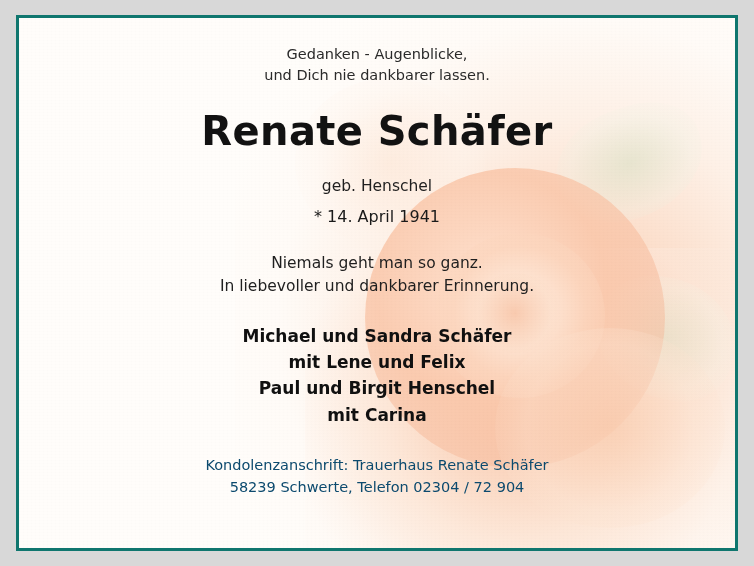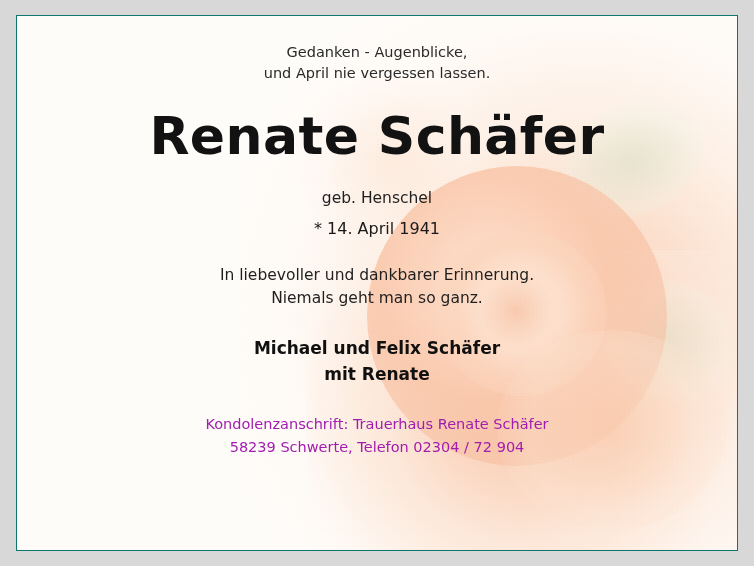--- a/index.html
+++ b/index.html
@@ -23,21 +23,21 @@
     box-sizing: border-box;
   }
 
   .inner-border {
     position: absolute;
     left: 16px;
     top: 15px;
     width: 722px;
     height: 536px;
     box-sizing: border-box;
-    border: 1px solid #0f766e;
+    border: 3px solid #0f766e;
     background: #fffdfa;
     overflow: hidden;
   }
 
   
   .rose-bg {
     position: absolute;
     inset: 0;
     overflow: hidden;
     pointer-events: none;
@@ -128,21 +128,21 @@
 
   .verse {
     font-size: 14.5px;
     line-height: 1.45;
     color: #2a2a2a;
   }
   .verse div { white-space: nowrap; }
 
   .name {
     margin-top: 22px;
-    font-size: 52px;
+    font-size: 40px;
     font-weight: bold;
     letter-spacing: 0.4px;
     color: #121212;
     text-align: center;
   }
 
   .maiden {
     margin-top: 23px;
     font-size: 15.5px;
     color: #1f1f1f;
@@ -172,21 +172,21 @@
     font-weight: bold;
     line-height: 1.55;
     color: #101010;
   }
   .family div { white-space: nowrap; }
 
   .condolence {
     margin-top: 26px;
     font-size: 14.5px;
     line-height: 1.55;
-    color: #a21caf;
+    color: #0c4a6e;
   }
   .condolence div { white-space: nowrap; }
 </style>
 </head>
 <body>
 
 <div class="outer-frame">
   <div class="inner-border">
 
     <div class="rose-bg">
@@ -199,39 +199,41 @@
       <div class="rose-petal petal-b"></div>
       <div class="rose-petal petal-c"></div>
       <div class="rose-petal petal-d"></div>
       <div class="paper-texture"></div>
     </div>
 
     <div class="content">
 
       <div class="verse">
         <div>Gedanken - Augenblicke,</div>
-        <div>und April nie vergessen lassen.</div>
+        <div>und Dich nie dankbarer lassen.</div>
       </div>
 
       <div class="name">Renate Schäfer</div>
 
       <div class="maiden">geb. Henschel</div>
 
       <div class="dates">
         <span>* 14. April 1941</span>
       </div>
 
       <div class="memorial">
+        <div>Niemals geht man so ganz.</div>
         <div>In liebevoller und dankbarer Erinnerung.</div>
-        <div>Niemals geht man so ganz.</div>
       </div>
 
       <div class="family">
-        <div>Michael und Felix Schäfer</div>
-        <div>mit Renate</div>
+        <div>Michael und Sandra Schäfer</div>
+        <div>mit Lene und Felix</div>
+        <div>Paul und Birgit Henschel</div>
+        <div>mit Carina</div>
       </div>
 
       <div class="condolence">
         <div>Kondolenzanschrift: Trauerhaus Renate Schäfer</div>
         <div>58239 Schwerte, Telefon 02304 / 72 904</div>
       </div>
 
     </div>
   </div>
 </div>

